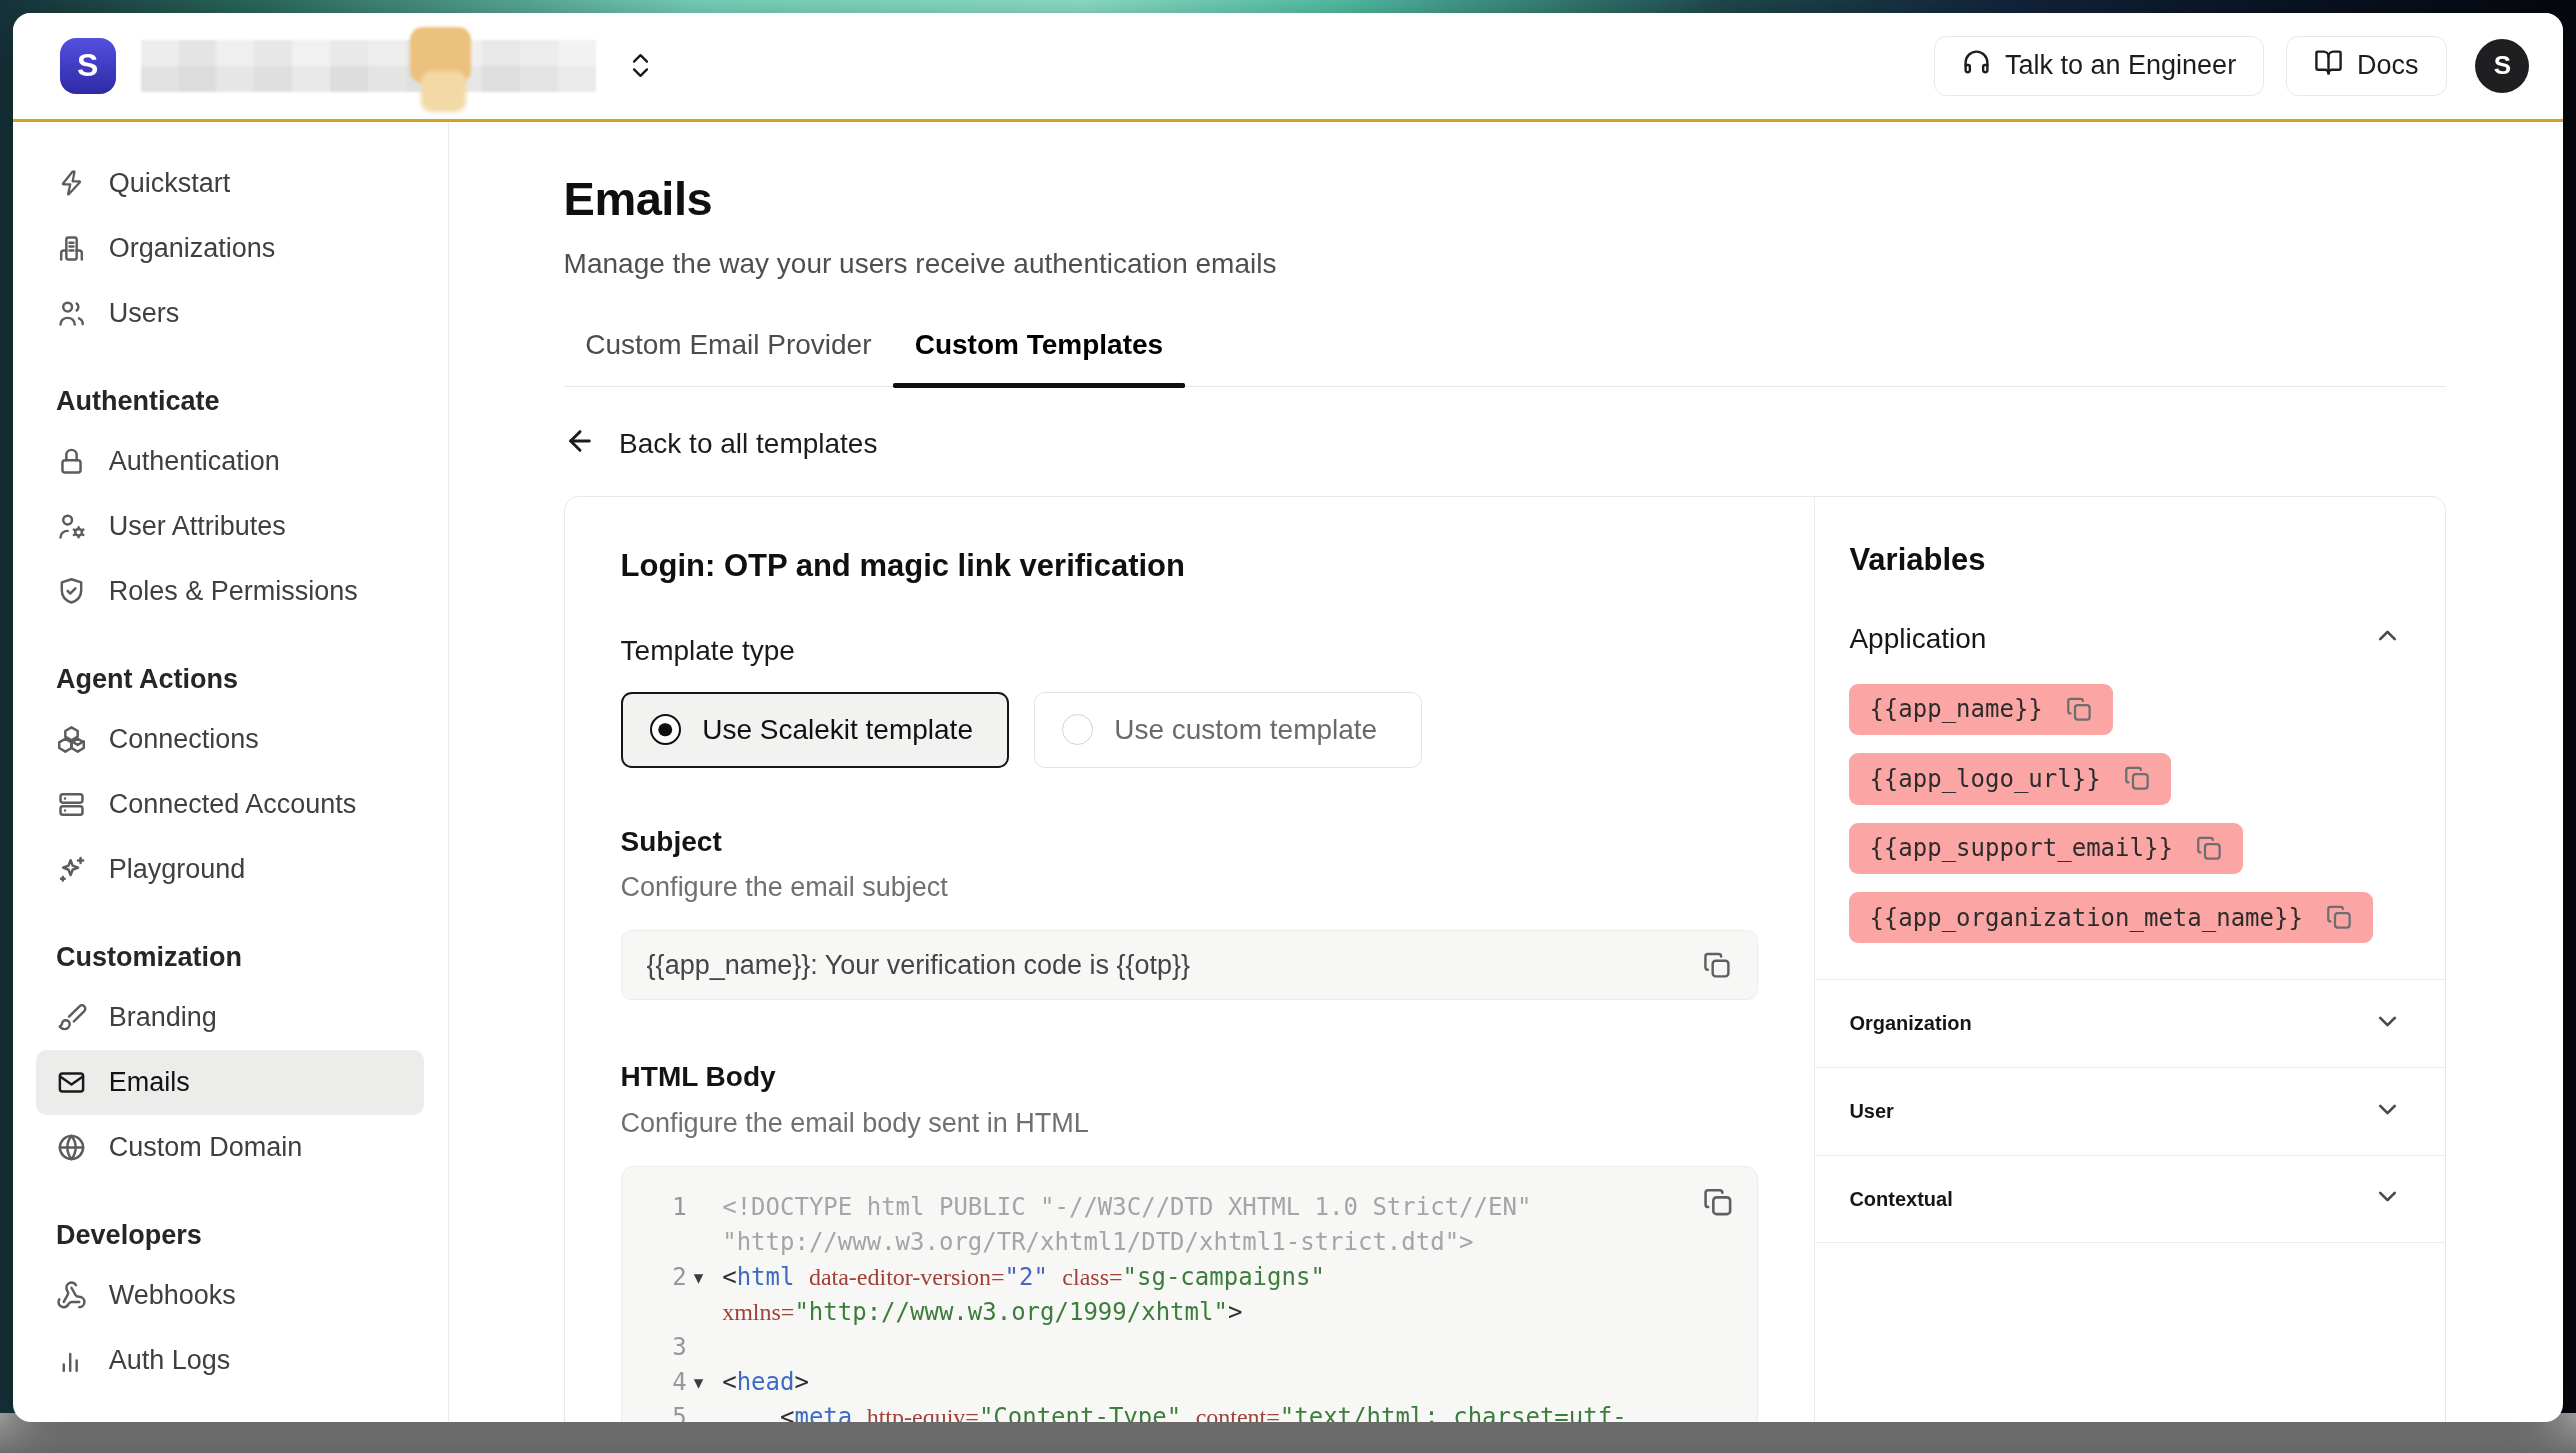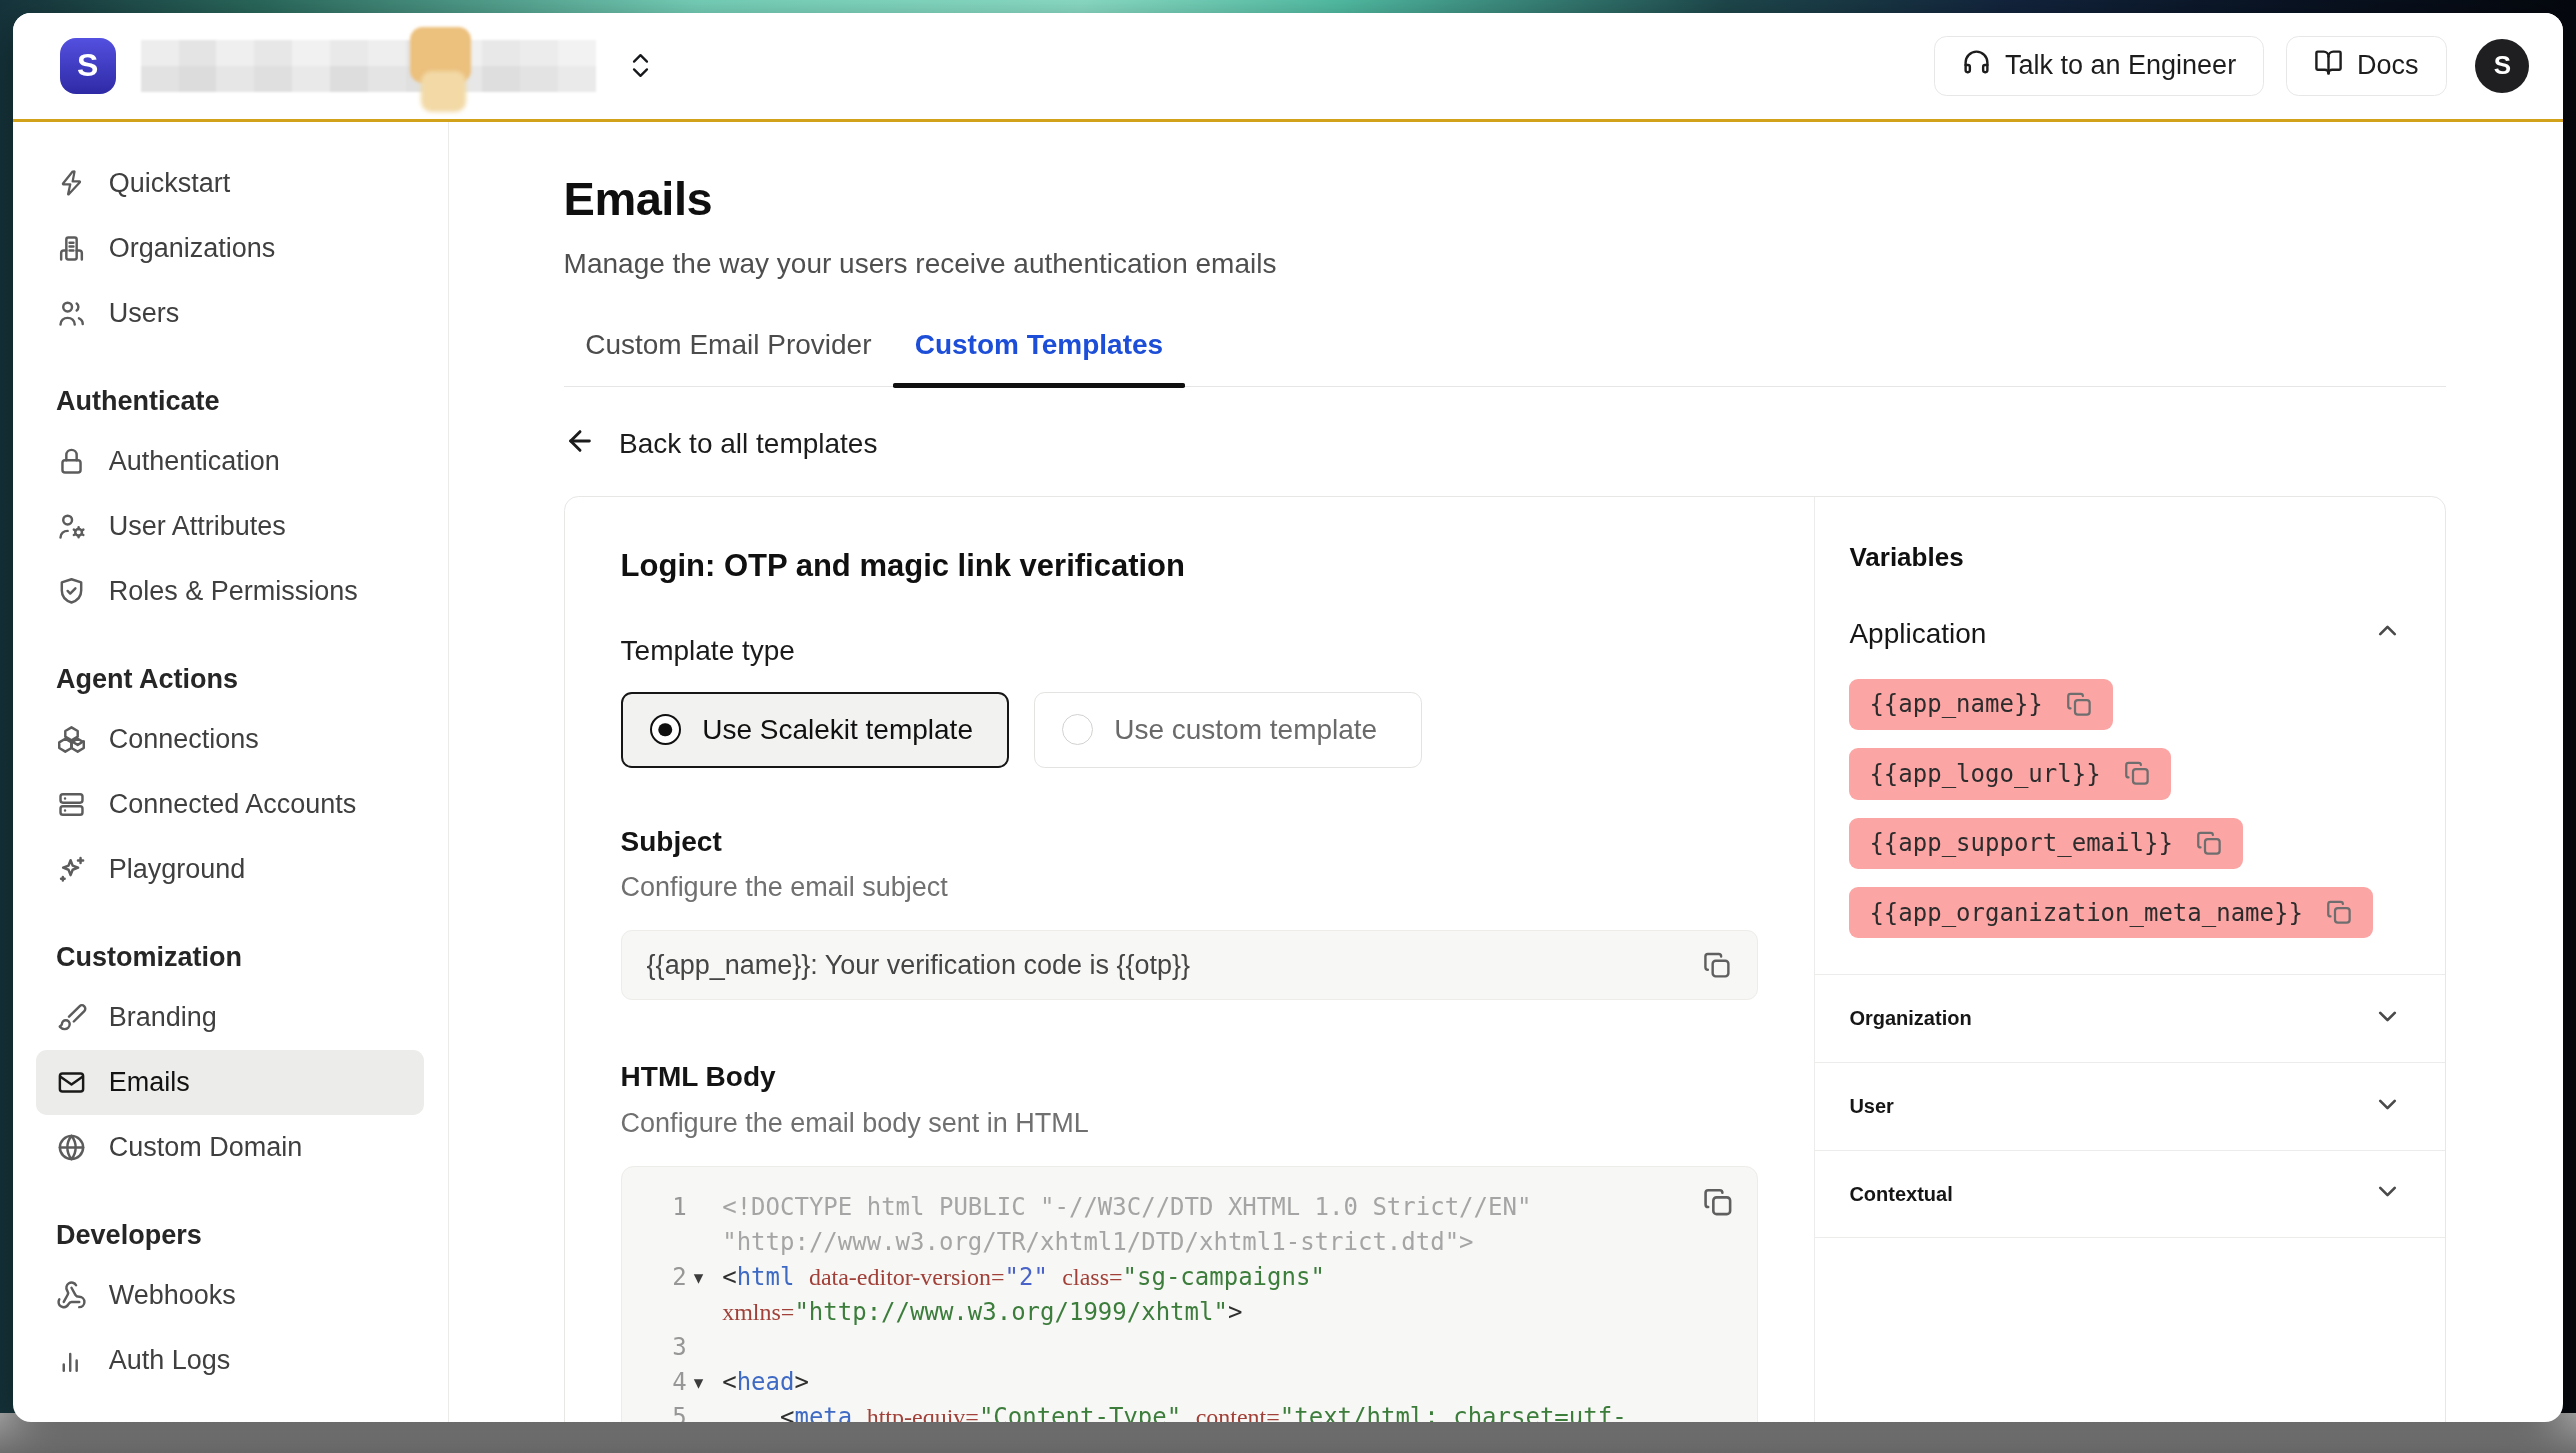--- a/index.html
+++ b/index.html
@@ -50,21 +50,21 @@
   .nav-section { margin-top:27px; height:56px; padding:0 20px; display:flex; align-items:center;
     font-size:27px; font-weight:700; color:#262626; }
 
   
   .main { flex:1; min-width:0; padding:49px 117px 0 115px; overflow:hidden; }
   .page-title { font-size:47px; font-weight:600; letter-spacing:-0.5px; color:#0f0f0f; margin-bottom:21.6px; }
   .page-subtitle { font-size:28px; color:#4f4f4f; margin-bottom:49px; }
 
   .tabs { display:flex; border-bottom:1.8px solid #e6e6e6; }
   .tab { padding:0 21.6px 25px; font-size:28px; color:#4c4c4c; font-weight:500; position:relative; cursor:pointer; }
-  .tab.active { color:#1d4ed8; font-weight:700;text-align:center; }
+  .tab.active { color:#000000; font-weight:700;text-align:center; }
   .tab.active::after { content:""; position:absolute; left:0; right:0; bottom:-1.8px; height:4.5px; background:#101010; border-radius:1.8px; }
 
   .back-row { margin-top:38px; display:flex; align-items:center; gap:23.5px; font-size:28px; color:#1c1c1c; cursor:pointer; width:max-content; }
 
   
   .card { margin-top:32px; border:1.8px solid #e7e7e6; border-radius:14.4px; display:flex; align-items:stretch; min-height:1173px; background:#fff; }
   .form-col { flex:1; min-width:0; padding:51px 56px; }
   .card-title { font-size:31px; font-weight:600; color:#101010; margin-bottom:51px; }
   .field-label { font-size:28px; color:#1b1b1b; margin-bottom:25px; }
   .radio-row { display:flex; gap:25px; margin-bottom:58px; }
@@ -90,21 +90,21 @@
   .code-line { display:flex; align-items:flex-start; }
   .gutter { width:38px; flex:none; text-align:right; color:#979797; }
   .caret { width:32px; flex:none; color:#3c3c3c; font-size:19px; padding-left:7.2px; line-height:35px; cursor:pointer; font-family:"DejaVu Sans",sans-serif; }
   .code-text { flex:1; min-width:0; white-space:pre-wrap; padding-left:3.6px; }
   .tk-g { color:#a5a5a5; } .tk-p { color:#2f2f2f; } .tk-t { color:#3f6ac4; }
   .tk-a { color:#a04038;font-family:Liberation Serif, serif; } .tk-v { color:#3c7d3c; } .tk-b { color:#4a63c8; }
 
   
   .vars-col { width:631px; flex:none; border-left:1.8px solid #ececeb; display:flex; flex-direction:column; }
   .vars-top { padding:45px 43px 0 34px; }
-  .vars-title { font-size:26px; font-weight:600; color:#101010; margin-bottom:43px; }
+  .vars-title { font-size:31px; font-weight:600; color:#101010; margin-bottom:43px; }
   .acc-head { display:flex; align-items:center; justify-content:space-between; font-size:28px; font-weight:500; color:#161616;
     margin-bottom:27px; cursor:pointer; }
   .acc-head svg { color:#4a4a4a; }
   .chip-row { margin-bottom:18px; }
   .chip { display:inline-flex; align-items:center; gap:23.5px; background:#fca5a5; border-radius:9px; padding:11.7px 20px;
     font-family:"DejaVu Sans Mono","Liberation Mono",monospace; font-size:24px; color:#2c2c2c; }
   .chip .icon-btn { color:#6e6e6e; }
   .chips { padding-bottom:18px; }
   .acc-row { height:88px; border-top:1.8px solid #ececeb; display:flex; align-items:center; justify-content:space-between;
     padding:0 43px 0 34px; font-size:20px; font-weight:700; color:#161616; cursor:pointer; }

